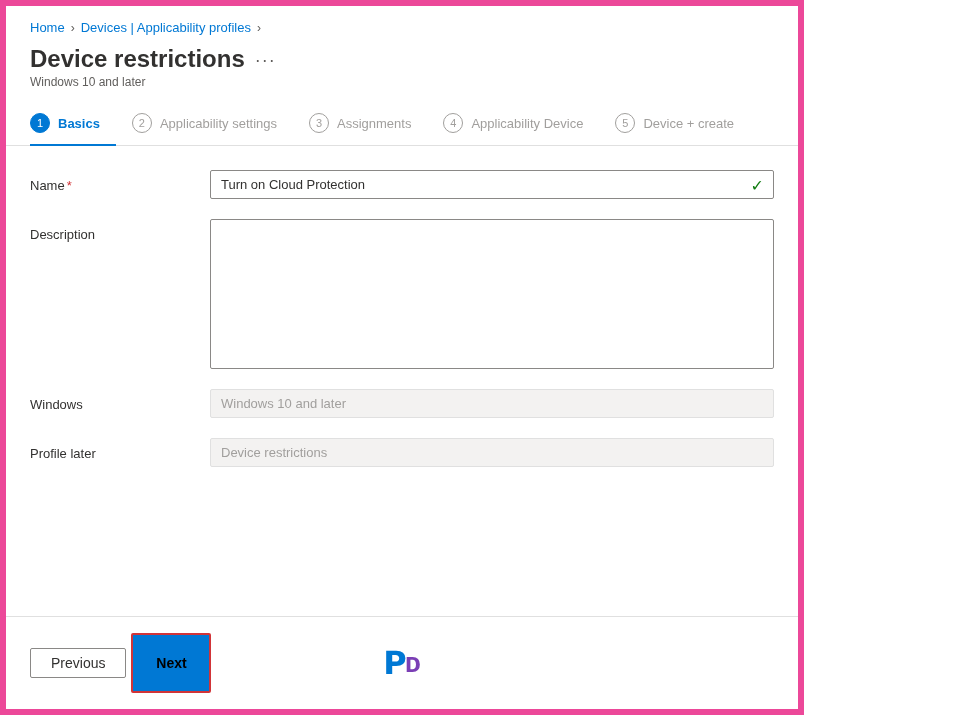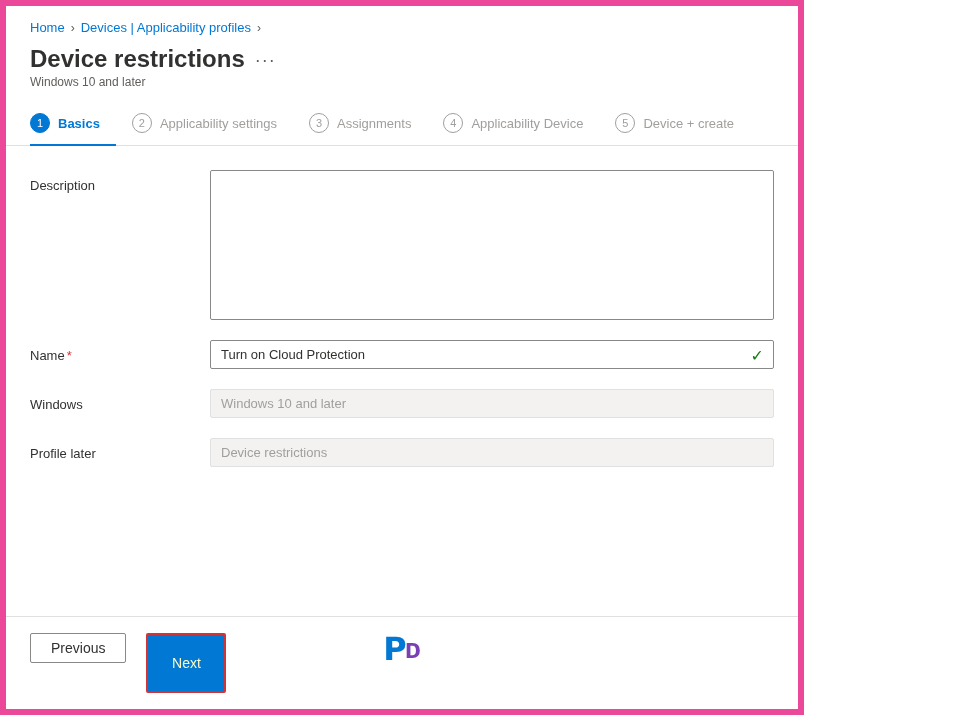--- a/index.html
+++ b/index.html
@@ -201,48 +201,48 @@
       padding: 6px 10px;
       font-size: 13px;
       color: #a19f9d;
       background: #f3f2f1;
     }
 
     
     .footer {
       padding: 16px 24px;
       display: flex;
-      align-items: flex-start;
-      gap: 20px;
+      align-items: center;
+      gap: 5px;
       border-top: 1px solid #e0e0e0;
       background: #fff;
       position: relative;
     }
 
     .btn-previous {
       padding: 6px 20px;
       border: 1px solid #8a8886;
       background: #fff;
       color: #323130;
       font-size: 14px;
       border-radius: 2px;
       cursor: pointer;
       min-width: 80px;
     }
 
     .btn-next {
       padding: 20px 20px;
       border: 2px solid #d13438;
       background: #0078d4;
-      color: #fef9c3;
+      color: #000000;
       font-size: 14px;
       border-radius: 2px;
       cursor: pointer;
       min-width: 80px;
-      font-weight: 400;
+      font-weight: 700;
     }
 
     .footer-logo {
       position: absolute;
       left: 50%;
       transform: translateX(-50%);
       display: flex;
       align-items: center;
     }
 
@@ -298,33 +298,33 @@
     </div>
     <div class="wizard-tab">
       <div class="tab-num">5</div>
       <span class="tab-label">Device + create</span>
     </div>
   </div>
 
   <div class="form-content">
 
     <div class="form-row">
+      <div class="form-label">
+        <span>Name</span><span class="required">*</span>
+      </div>
+      <div class="form-field text-input-with-check">
+        <input type="text" class="" value="Turn on Cloud Protection" style="">
+        <span class="check-mark">✓</span>
+      </div>
+    </div>
+
+    <div class="form-row">
       <div class="form-label">Description</div>
       <div class="form-field">
         <textarea class="text-input" style=""></textarea>
-      </div>
-    </div>
-
-    <div class="form-row">
-      <div class="form-label">
-        <span>Name</span><span class="required">*</span>
-      </div>
-      <div class="form-field text-input-with-check">
-        <input type="text" class="" value="Turn on Cloud Protection" style="">
-        <span class="check-mark">✓</span>
       </div>
     </div>
 
     <div class="form-row">
       <div class="form-label">Windows</div>
       <div class="form-field">
         <input type="text" class="readonly-input" readonly="" value="Windows 10 and later" style="">
       </div>
     </div>
 

